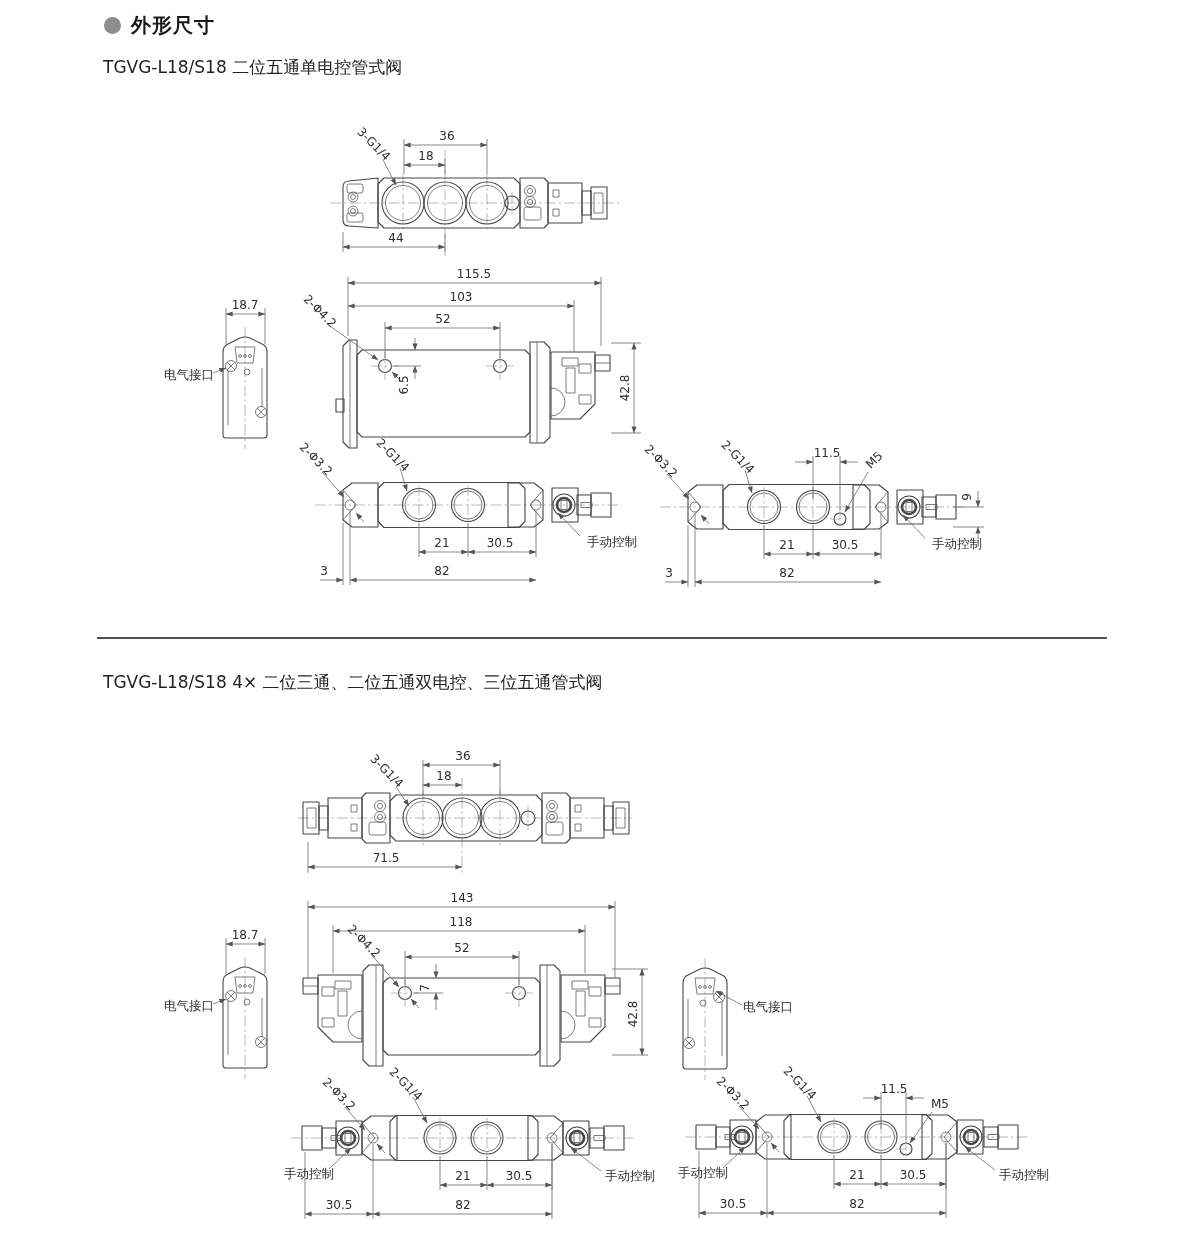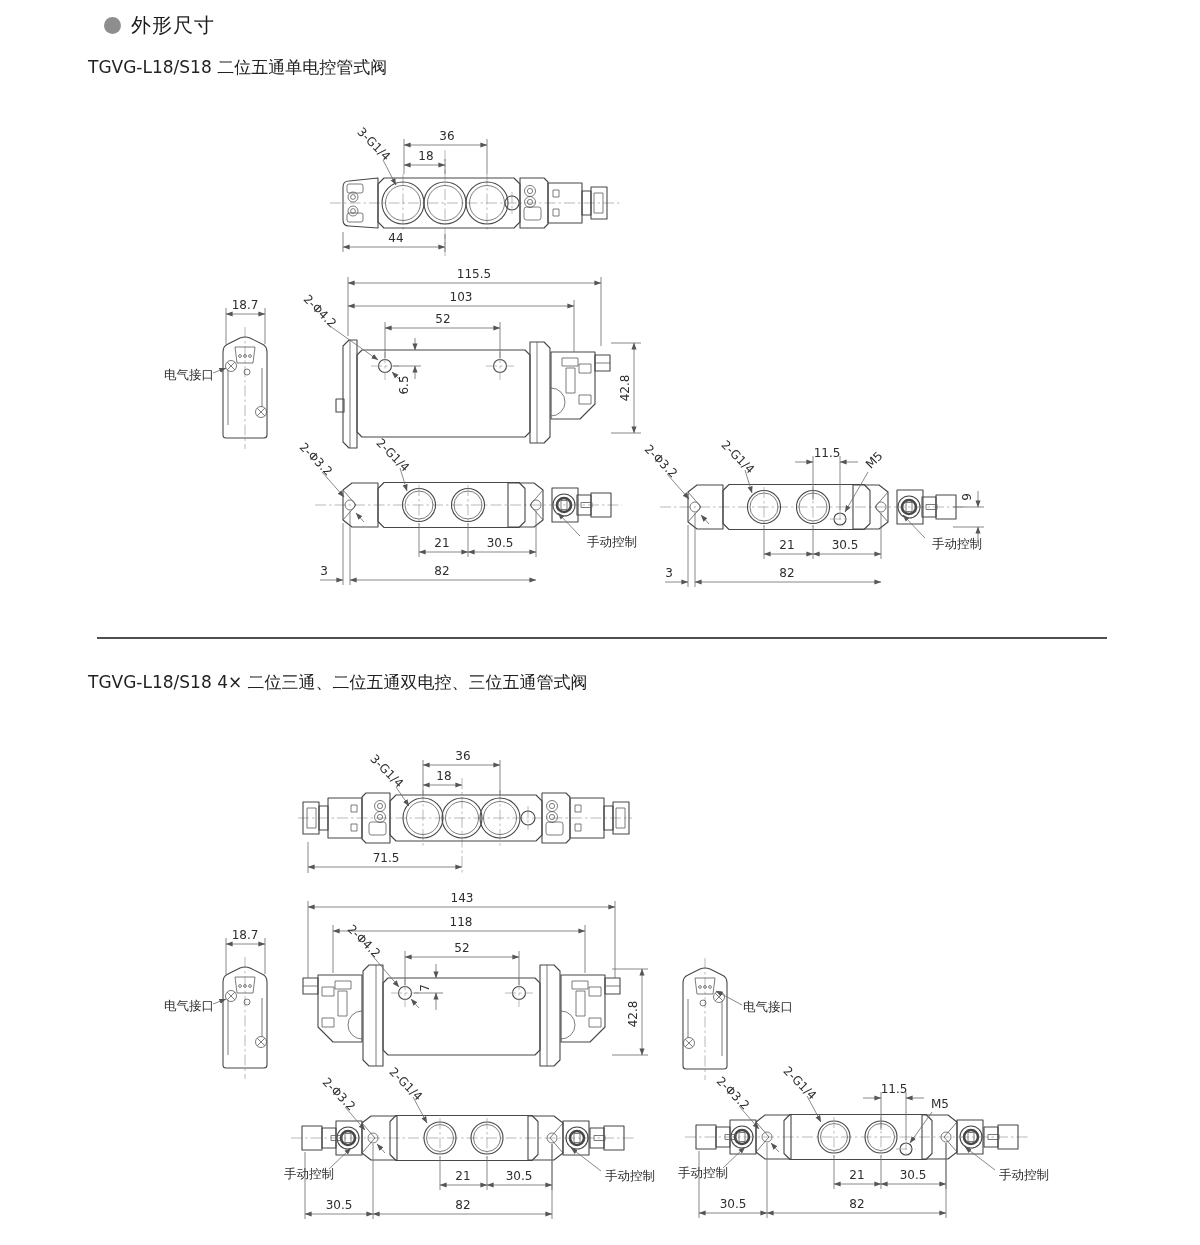--- a/index.html
+++ b/index.html
@@ -1,21 +1,21 @@
 <!DOCTYPE html>
 <html><head>
 <meta charset="utf-8">
 <style>
   html,body{margin:0;padding:0;background:#fff;}
   #page{position:relative;width:1200px;height:1245px;background:#ffffff;overflow:hidden;
         font-family:"DejaVu Sans","Liberation Sans",sans-serif;color:#1f1f1f;}
   .hdr{position:absolute;left:104px;top:12px;display:flex;align-items:center;gap:10px;}
   .dot{width:17px;height:17px;border-radius:50%;background:#8e8e8e;display:inline-block;}
-  .hdr-t{font-size:20px;font-weight:400;color:#1a1a1a;letter-spacing:1px;}
-  .sec-title{position:absolute;left:88px;font-size:17px;font-weight:500;color:#222;}
+  .hdr-t{font-size:20px;font-weight:700;color:#1a1a1a;letter-spacing:1px;}
+  .sec-title{position:absolute;left:103px;font-size:17px;font-weight:500;color:#222;}
   #t1{top:56px;} #t2{top:671px;}
   .divider{position:absolute;left:97px;top:637px;width:1010px;height:2px;background:#4f4f4f;}
   svg{position:absolute;left:0;top:0;}
   .ln{fill:none;stroke:#474747;stroke-width:1.1;stroke-linejoin:round;stroke-linecap:round;}
   .ln2{fill:none;stroke:#5a5a5a;stroke-width:0.8;stroke-linejoin:round;}
   .dim{fill:none;stroke:#6b6b6b;stroke-width:0.8;}
   .cl{fill:none;stroke:#9b9b9b;stroke-width:0.7;stroke-dasharray:11 3 2.5 3;}
   text.d{font-family:"DejaVu Sans","Liberation Sans",sans-serif;font-size:12px;fill:#2d2d2d;text-anchor:middle;}
   text.zh{font-size:12.5px;}
 </style>

